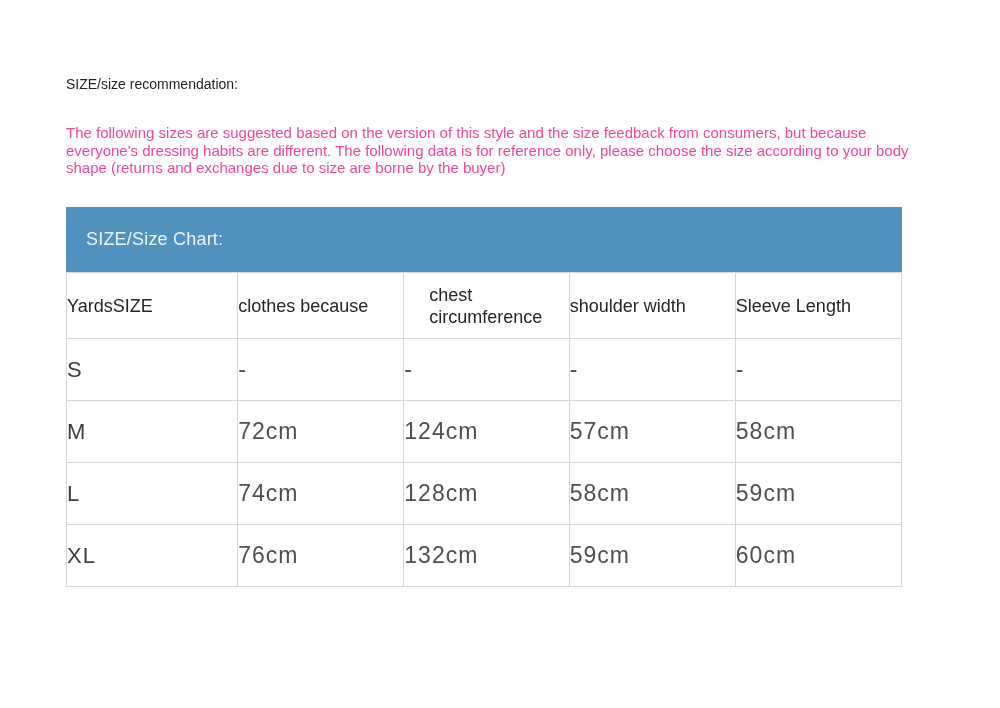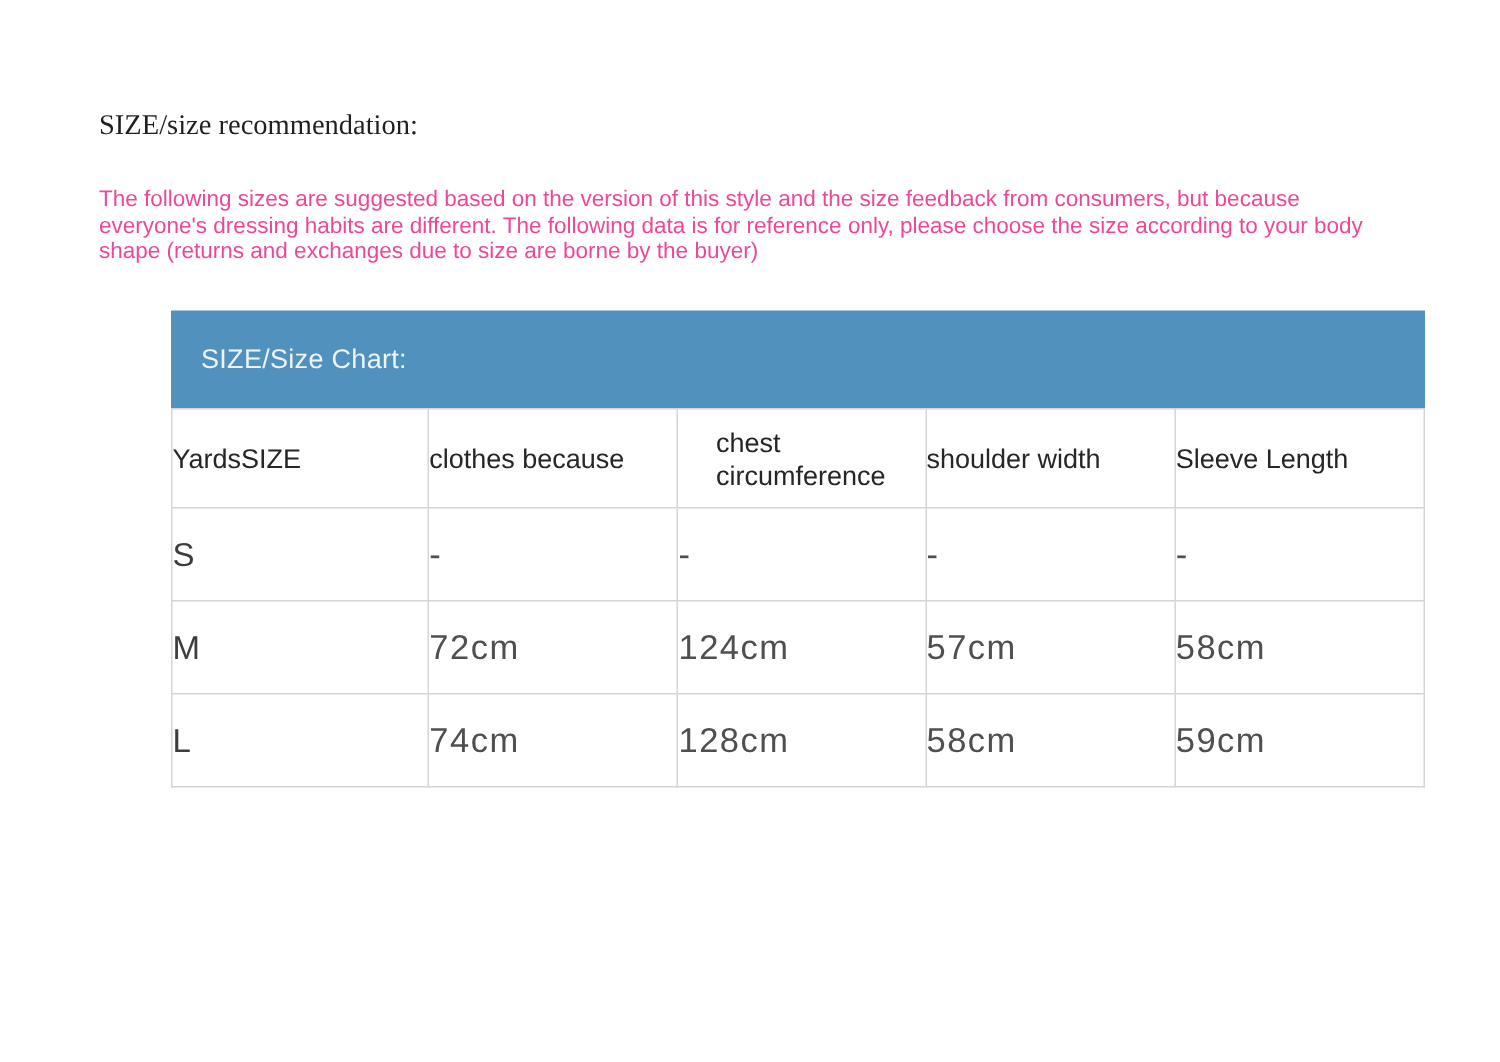--- a/index.html
+++ b/index.html
@@ -12,40 +12,38 @@
     height: 708px;
     position: relative;
     overflow: hidden;
     font-family: "Liberation Sans", sans-serif;
     color: #1f1f1f;
   }
   .page-heading {
     position: absolute;
     left: 66px;
     top: 74px;
-    font-size: 19px;
+    font-size: 14px;
     line-height: 20px;
     color: #1f1f1f;
-    font-family: Liberation Serif, serif;
   }
   .page-desc {
     position: absolute;
     left: 66px;
     top: 124px;
     width: 872px;
     font-size: 15px;
     line-height: 17.5px;
     color: #ec4899;
   }
   .chart-wrap {
     position: absolute;
     left: 66px;
     top: 207px;
     width: 836px;
-    margin-left: 48px;
   }
   .chart-titlebar {
     height: 65px;
     background: #5191bd;
     display: flex;
     align-items: center;
     padding-left: 20px;
     box-sizing: border-box;
   }
   .chart-title {
@@ -143,15 +141,22 @@
         <td class="size-value">57cm</td>
         <td class="size-value">58cm</td>
       </tr>
       <tr>
         <td class="size-label">L</td>
         <td class="size-value">74cm</td>
         <td class="size-value">128cm</td>
         <td class="size-value">58cm</td>
         <td class="size-value">59cm</td>
       </tr>
+      <tr>
+        <td class="size-label">XL</td>
+        <td class="size-value">76cm</td>
+        <td class="size-value">132cm</td>
+        <td class="size-value">59cm</td>
+        <td class="size-value">60cm</td>
+      </tr>
     </tbody>
   </table>
 </div>
 
 </body></html>

